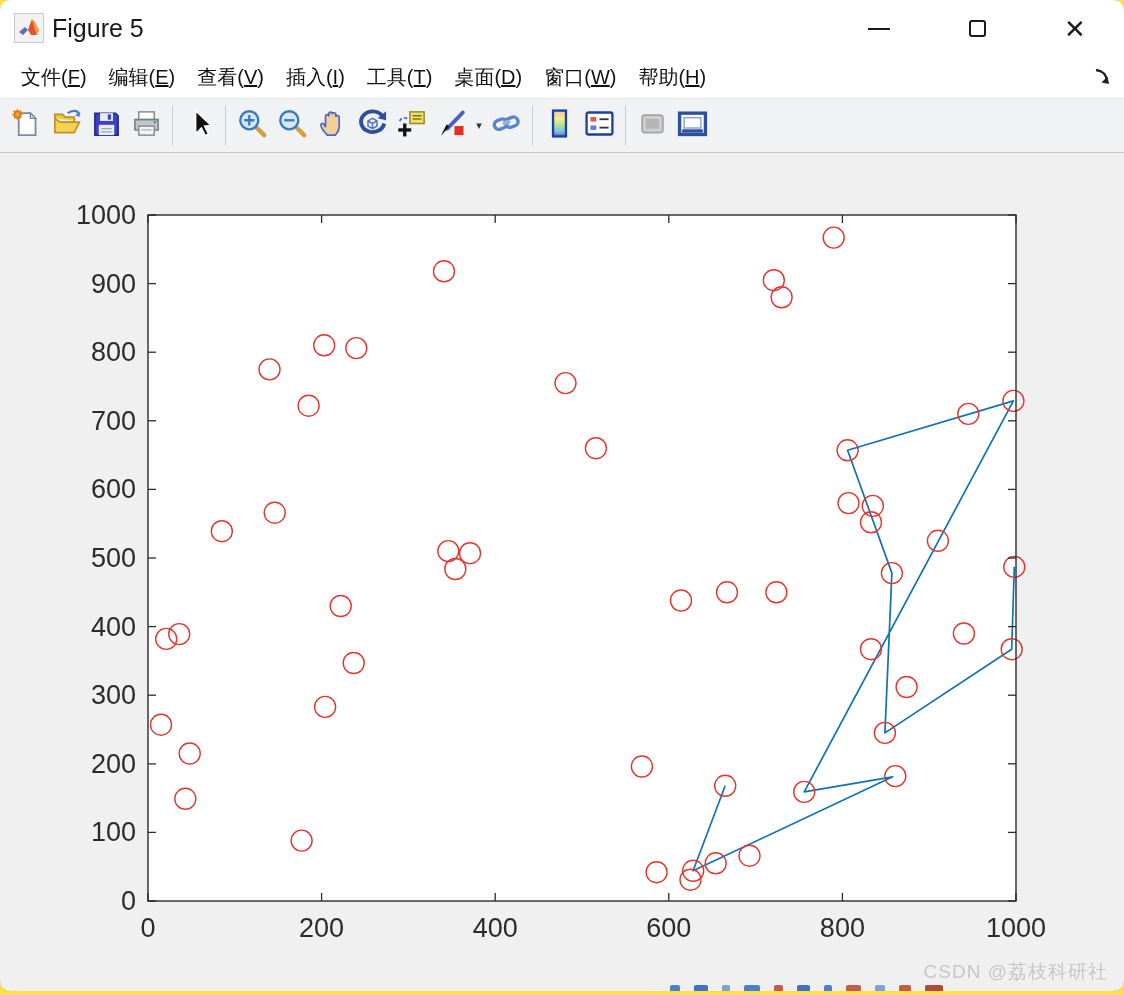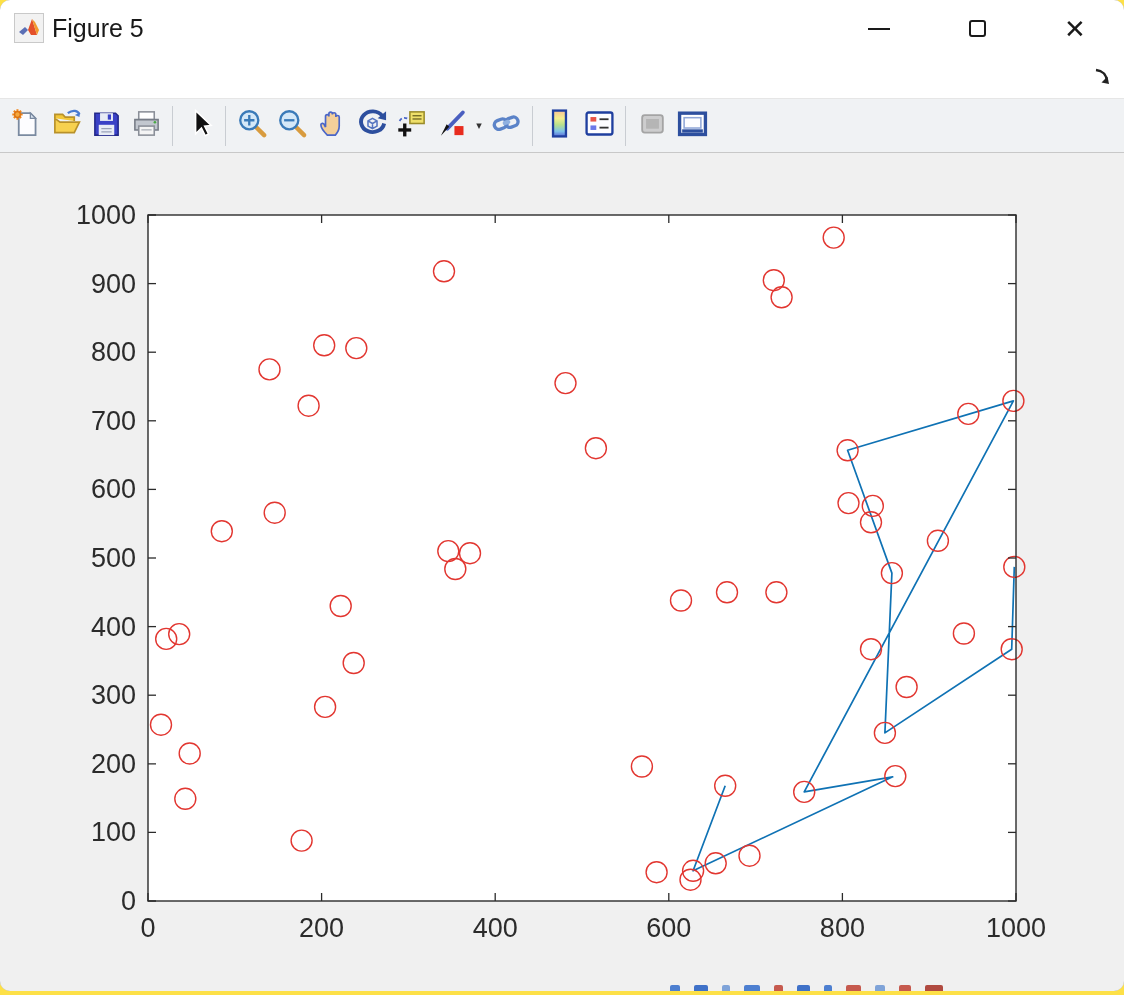--- a/index.html
+++ b/index.html
@@ -61,20 +61,21 @@
         <div class="win-btn">
             <span class="glyph-max"></span>
           </div>
         <div class="win-btn">
             <span class="glyph-close">✕</span>
           </div>
       </div>
     </div>
 
     <div class="menubar">
+      <span id="menu-items"><span class="menu-item">文件(<u>F</u>)</span><span class="menu-item">编辑(<u>E</u>)</span><span class="menu-item">查看(<u>V</u>)</span><span class="menu-item">插入(<u>I</u>)</span><span class="menu-item">工具(<u>T</u>)</span><span class="menu-item">桌面(<u>D</u>)</span><span class="menu-item">窗口(<u>W</u>)</span><span class="menu-item">帮助(<u>H</u>)</span></span>
       <span class="dock-arrow">
         <svg viewBox="0 0 24 24" width="24" height="24">
           <path d="M6,5 C13,6 16,9 17,16" fill="none" stroke="#222" stroke-width="2.4"></path>
           <polygon points="19,19 11.5,17.5 17.5,11.5" fill="#222"></polygon>
         </svg>
       </span>
     </div>
 
     <div class="toolbar" id="toolbar">
         <div class="tb-btn">
@@ -318,20 +319,21 @@
           <line x1="1016" y1="199.19999999999993" x2="1008" y2="199.19999999999993" stroke="#2b2b2b" stroke-width="1.3"></line>
           <text x="136" y="208.19999999999993" text-anchor="end" fill="#2b2b2b" font-size="27px" font-family="&quot;Liberation Sans&quot;, sans-serif">800</text>
           <line x1="148" y1="130.60000000000002" x2="156" y2="130.60000000000002" stroke="#2b2b2b" stroke-width="1.3"></line>
           <line x1="1016" y1="130.60000000000002" x2="1008" y2="130.60000000000002" stroke="#2b2b2b" stroke-width="1.3"></line>
           <text x="136" y="139.60000000000002" text-anchor="end" fill="#2b2b2b" font-size="27px" font-family="&quot;Liberation Sans&quot;, sans-serif">900</text>
           <line x1="148" y1="62" x2="156" y2="62" stroke="#2b2b2b" stroke-width="1.3"></line>
           <line x1="1016" y1="62" x2="1008" y2="62" stroke="#2b2b2b" stroke-width="1.3"></line>
           <text x="136" y="71" text-anchor="end" fill="#2b2b2b" font-size="27px" font-family="&quot;Liberation Sans&quot;, sans-serif">1000</text>
           <rect x="148" y="62" width="868" height="686" fill="none" stroke="#2b2b2b" stroke-width="1.4"></rect>
         </svg>
+      <div class="watermark">CSDN @荔枝科研社</div>
       <div class="crop-strip">
         <i style="width:10px;background:#4d7fd0"></i>
           <i style="width:14px;background:#3f71c8"></i>
         <i style="width:8px;background:#7fa3d8"></i>
           <i style="width:16px;background:#4d7fd0"></i>
         <i style="width:9px;background:#c65a4e"></i>
           <i style="width:13px;background:#3f71c8"></i>
         <i style="width:8px;background:#4d7fd0"></i>
           <i style="width:15px;background:#c65a4e"></i>
         <i style="width:10px;background:#7fa3d8"></i>

